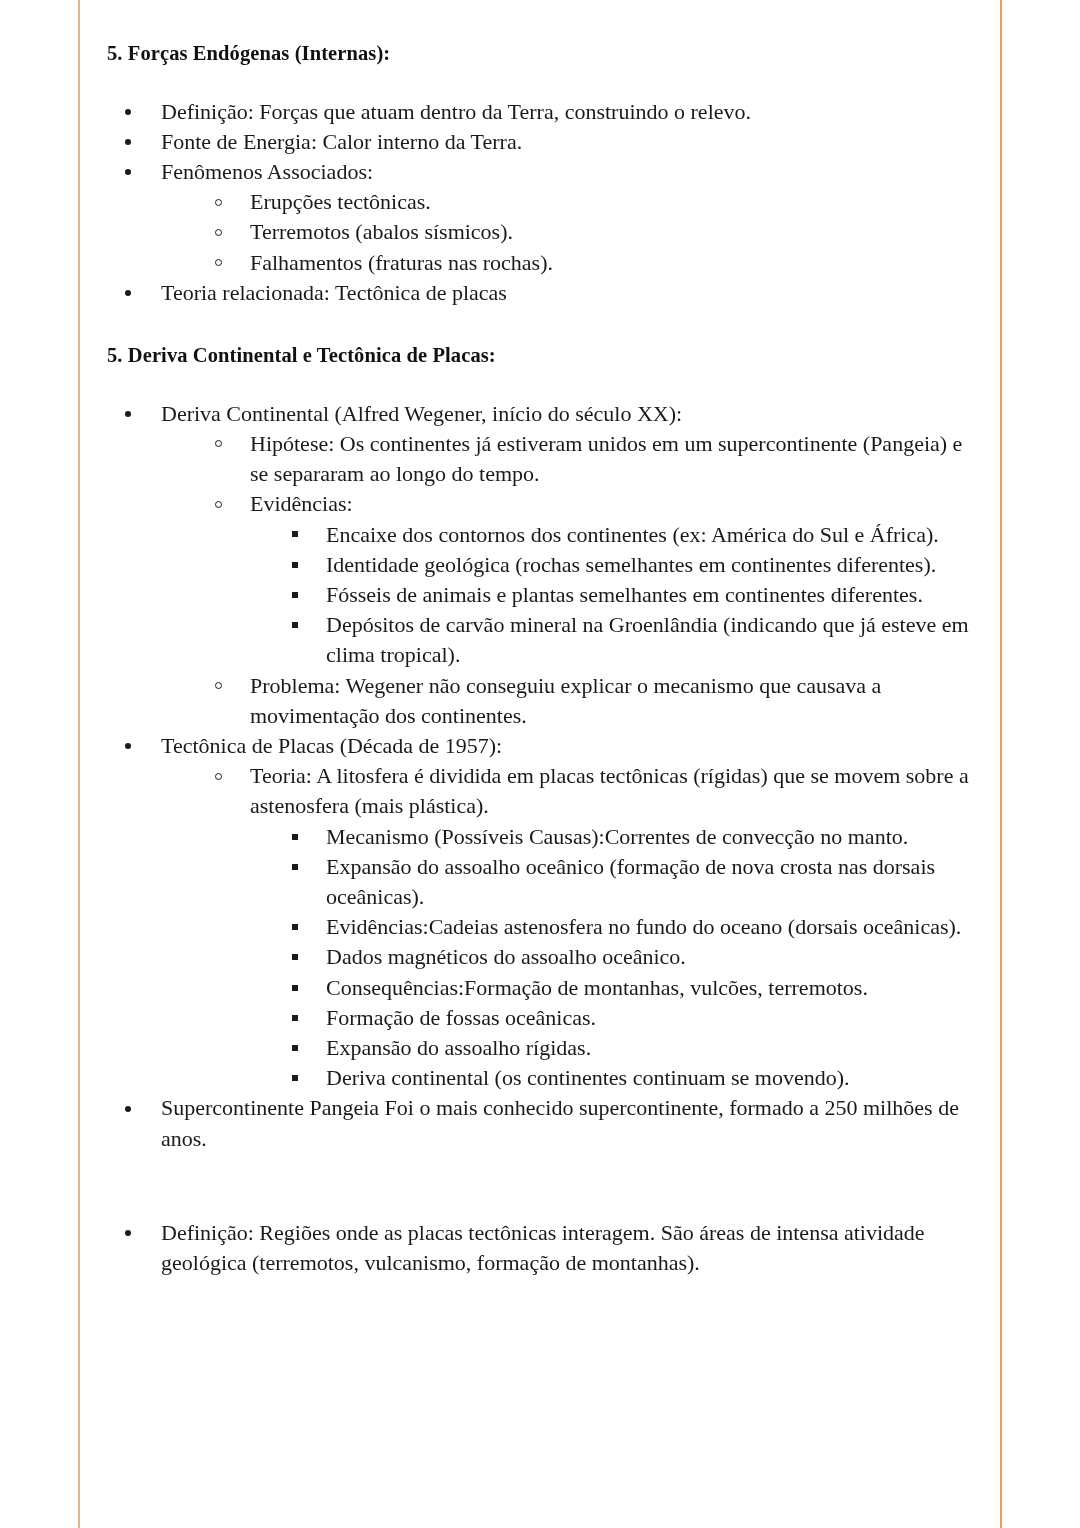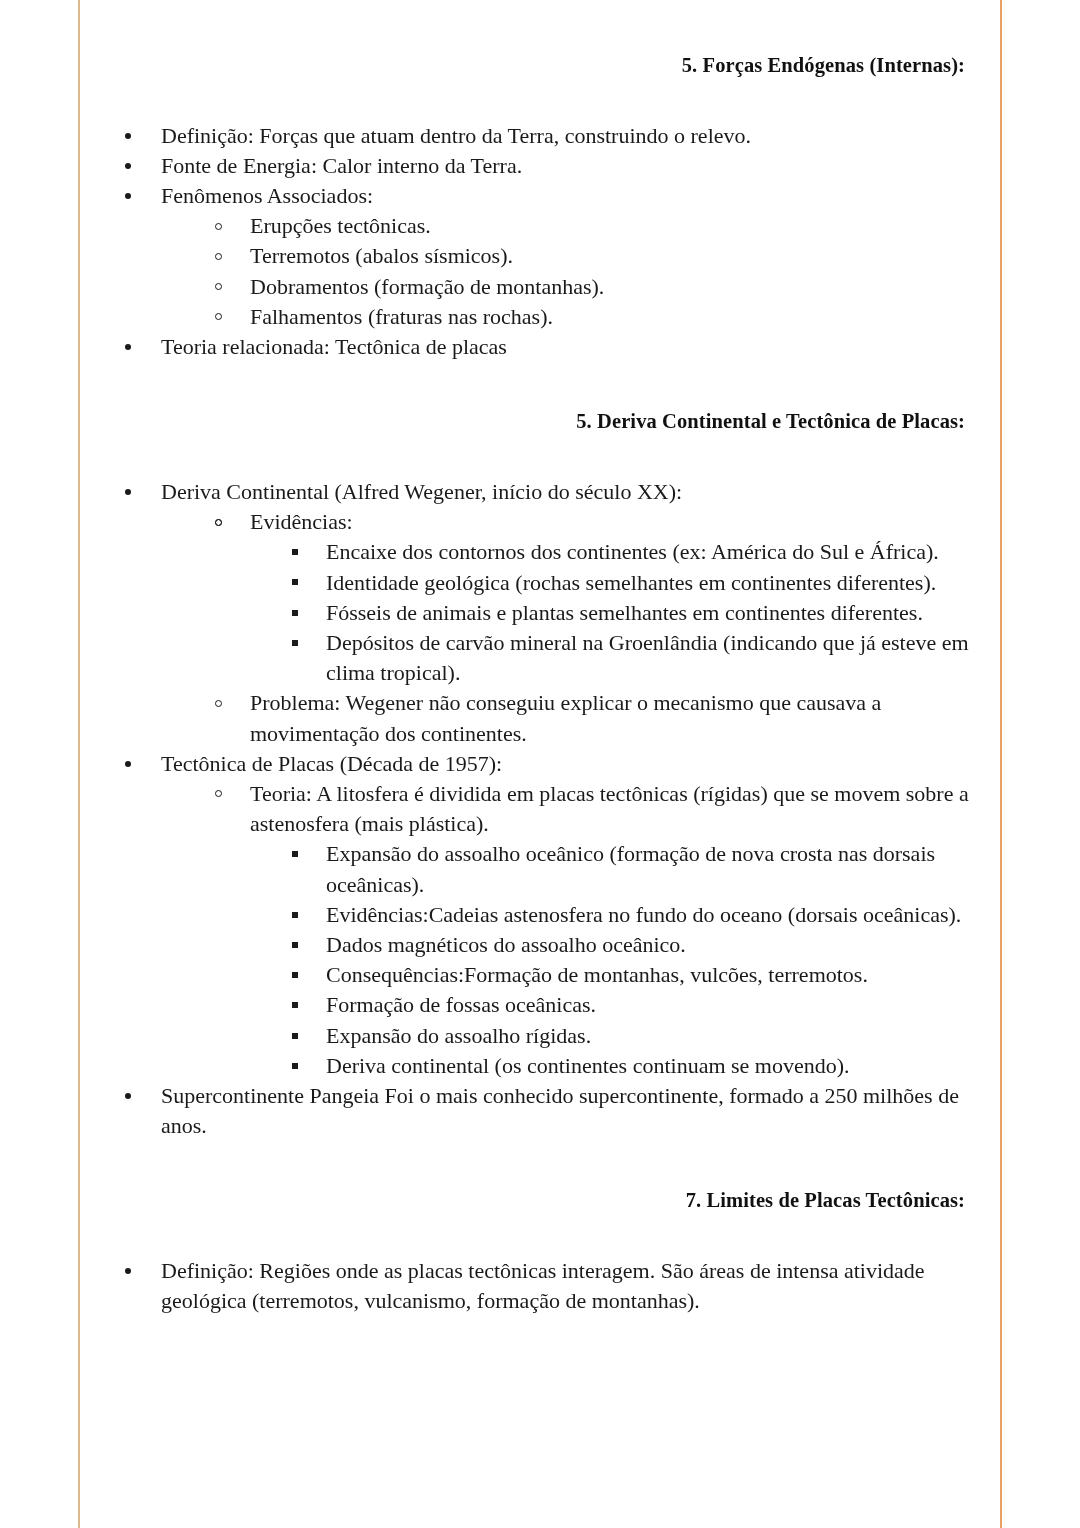--- a/index.html
+++ b/index.html
@@ -34,25 +34,24 @@
     position: absolute;
     top: 40px;
     left: 107px;
     width: 870px;
   }
 
   h2.section-heading {
     font-size: 20.5px;
     font-weight: bold;
     letter-spacing: 0.1px;
-    margin: 12px;
+    margin: 0;
     padding: 0;
     line-height: 1.3;
     color: #111111;
-    text-align: right;
   }
 
   .gap-after-heading { height: 30px; }
   .gap-before-heading { height: 34px; }
 
   ul {
     list-style: none;
     margin: 0;
     padding: 0;
   }
@@ -173,24 +172,20 @@
           <li>
             <span class="marker"></span>
             <span class="txt">Erupções tectônicas.</span>
           </li>
           <li>
             <span class="marker"></span>
             <span class="txt">Terremotos (abalos sísmicos).</span>
           </li>
           <li>
             <span class="marker"></span>
-            <span class="txt">Dobramentos (formação de montanhas).</span>
-          </li>
-          <li>
-            <span class="marker"></span>
             <span class="txt">Falhamentos (fraturas nas rochas).</span>
           </li>
         </ul>
       </li>
       <li>
         <span class="marker"></span>
         <span class="txt">Teoria relacionada: Tectônica de placas</span>
       </li>
     </ul>
 
@@ -200,20 +195,21 @@
 
     <ul class="lvl1">
 
       <li>
         <span class="marker"></span>
         <span class="txt">Deriva Continental (Alfred Wegener, início do século XX):</span>
 
         <ul class="lvl2 nested">
           <li>
             <span class="marker"></span>
+            <span class="txt">Hipótese: Os continentes já estiveram unidos em um supercontinente (Pangeia) e se separaram ao longo do tempo.</span>
           </li>
 
           <li>
             <span class="marker"></span>
             <span class="txt">Evidências:</span>
 
             <ul class="lvl3 nested">
               <li>
                 <span class="marker"></span>
                 <span class="txt">Encaixe dos contornos dos continentes (ex: América do Sul e África).</span>
@@ -245,20 +241,24 @@
         <span class="txt">Tectônica de Placas (Década de 1957):</span>
 
         <ul class="lvl2 nested">
           <li>
             <span class="marker"></span>
             <span class="txt">Teoria: A litosfera é dividida em placas tectônicas (rígidas) que se movem sobre a astenosfera (mais plástica).</span>
 
             <ul class="lvl3 nested">
               <li>
                 <span class="marker"></span>
+                <span class="txt">Mecanismo (Possíveis Causas):Correntes de convecção no manto.</span>
+              </li>
+              <li>
+                <span class="marker"></span>
                 <span class="txt">Expansão do assoalho oceânico (formação de nova crosta nas dorsais oceânicas).</span>
               </li>
               <li>
                 <span class="marker"></span>
                 <span class="txt">Evidências:Cadeias astenosfera no fundo do oceano (dorsais oceânicas).</span>
               </li>
               <li>
                 <span class="marker"></span>
                 <span class="txt">Dados magnéticos do assoalho oceânico.</span>
               </li>
@@ -286,21 +286,20 @@
         </ul>
       </li>
 
       <li>
         <span class="marker"></span>
         <span class="txt">Supercontinente Pangeia Foi o mais conhecido supercontinente, formado a 250 milhões de anos.</span>
       </li>
     </ul>
 
     <div class="gap-before-heading"></div>
-    <h2 class="section-heading">7. Limites de Placas Tectônicas:</h2>
     <div class="gap-after-heading"></div>
 
     <ul class="lvl1">
       <li>
         <span class="marker"></span>
         <span class="txt">Definição: Regiões onde as placas tectônicas interagem. São áreas de intensa atividade geológica (terremotos, vulcanismo, formação de montanhas).</span>
       </li>
     </ul>
 
   </div>

